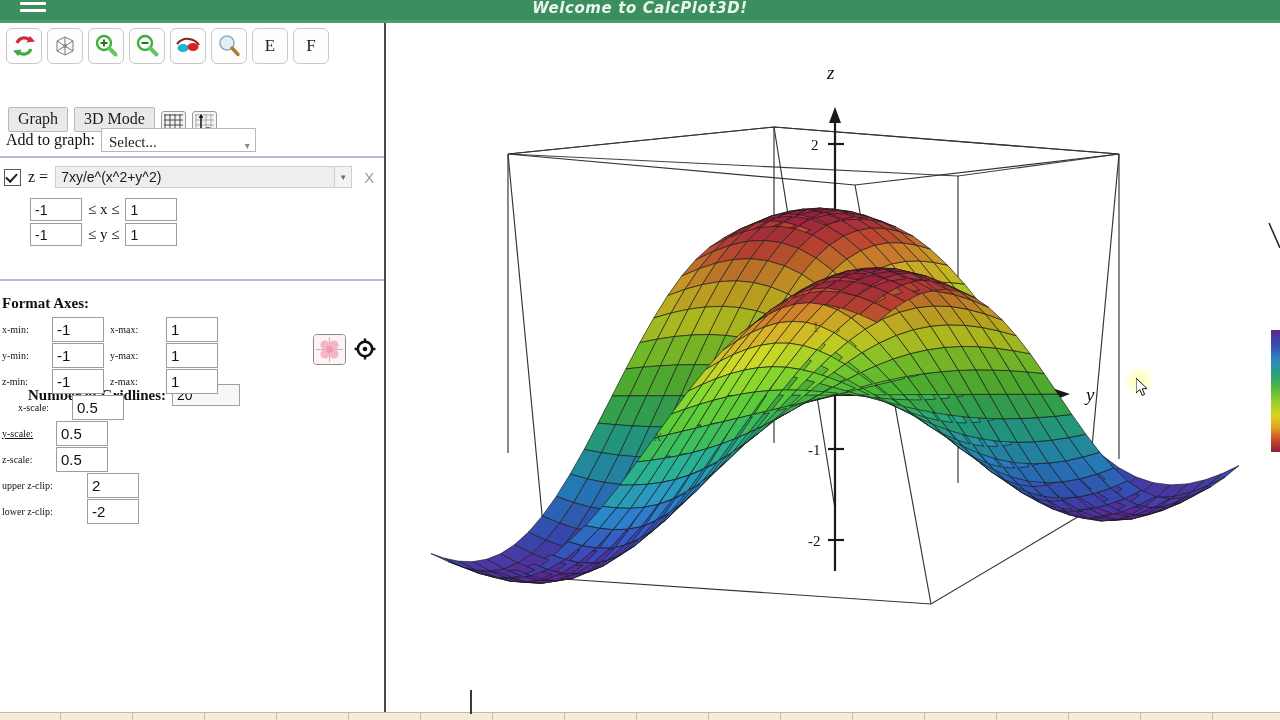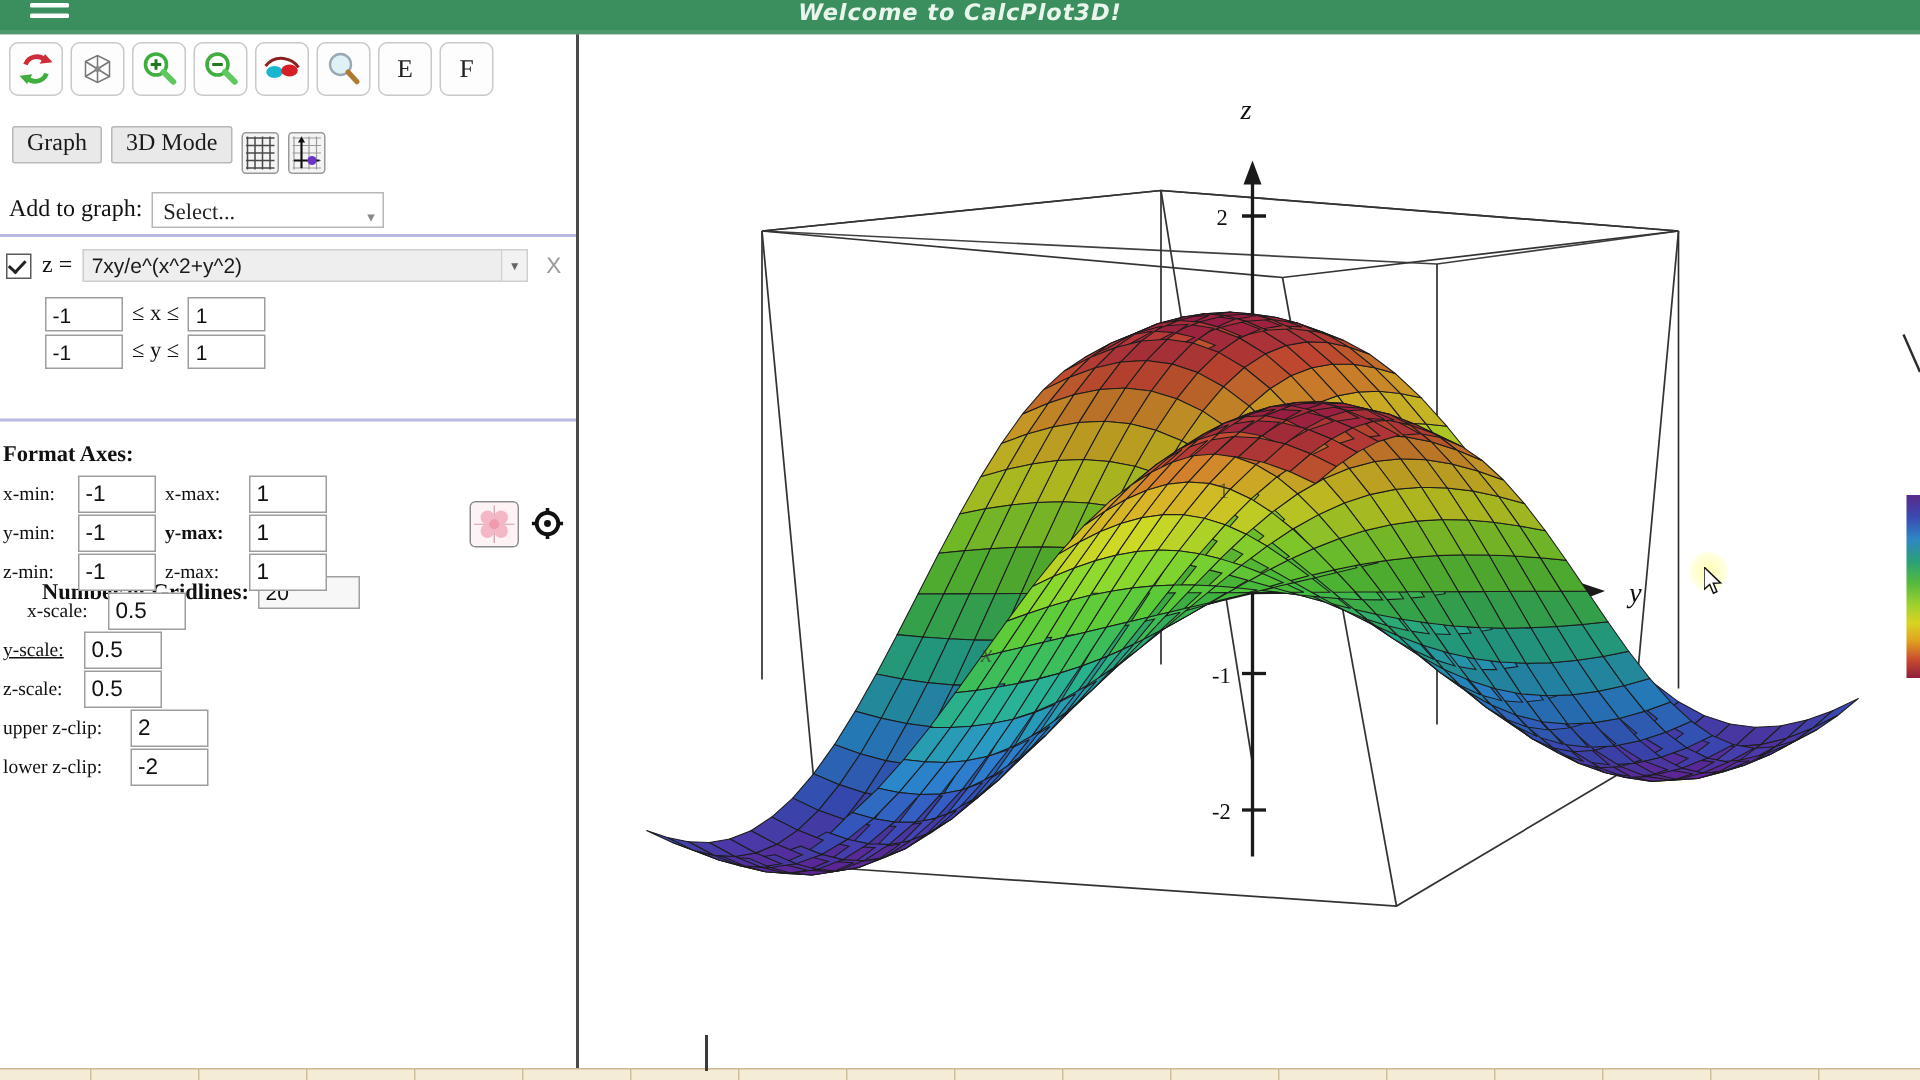--- a/index.html
+++ b/index.html
@@ -80,21 +80,21 @@
     position: relative;
   }
   .tbtn.letter {
     font-family: "Liberation Serif", serif;
     font-size: 17px;
     color: #222;
   }
 
   
   #modebar {
-    position: absolute; left: 8px; top: 61px;
+    position: absolute; left: 8px; top: 84px;
     display: flex; align-items: flex-start; gap: 6px;
   }
   .modebtn {
     font-family: "Liberation Serif", serif;
     font-size: 16px;
     color: #1a1a1a;
     background: #e9e9e9;
     border: 1px solid #b8b8b8;
     border-radius: 2px;
     padding: 2px 9px 3px 9px;
@@ -258,21 +258,21 @@
     font-size: 15px;
     color: #111;
     margin-bottom: 4px;
   }
   .fa-row {
     display: flex; align-items: center;
     height: 26px;
   }
   .fa-lbl {
     font-family: "Liberation Serif", serif;
-    font-size: 13px; color: #111;
+    font-size: 10px; color: #111;
     white-space: nowrap;
   }
   .fa-box {
     border: 1px solid #9d9d9d;
     background: #ffffff;
     font-family: "Liberation Sans", sans-serif;
     font-size: 15px; color: #111;
     padding-left: 4px;
     box-sizing: border-box;
     display: flex; align-items: center;
@@ -491,21 +491,21 @@
       <div class="fa-row">
         <div class="fa-lbl" style="width:50px;">x-min:</div>
         <div class="fa-box" style="width:52px;">-1</div>
         <div class="fa-lbl" style="width:56px;padding-left:6px;">x-max:</div>
         <div class="fa-box" style="width:52px;">1</div>
       </div>
 
       <div class="fa-row">
         <div class="fa-lbl" style="width:50px;">y-min:</div>
         <div class="fa-box" style="width:52px;">-1</div>
-        <div class="fa-lbl" style="width:56px;padding-left:6px;font-weight:bold;">y-max:</div>
+        <div class="fa-lbl" style="width:56px;padding-left:6px;">y-max:</div>
         <div class="fa-box" style="width:52px;">1</div>
       </div>
 
       <div class="fa-row">
         <div class="fa-lbl" style="width:50px;">z-min:</div>
         <div class="fa-box" style="width:52px;">-1</div>
         <div class="fa-lbl" style="width:56px;padding-left:6px;">z-max:</div>
         <div class="fa-box" style="width:52px;">1</div>
       </div>
 

